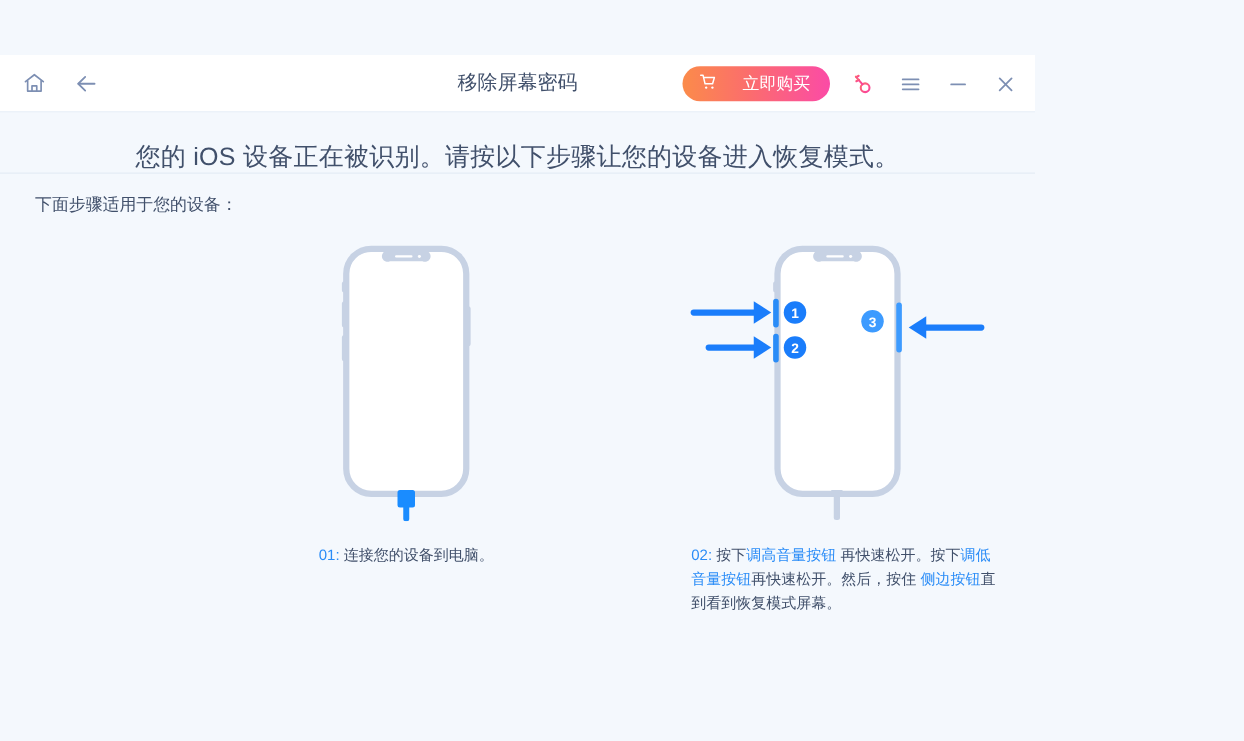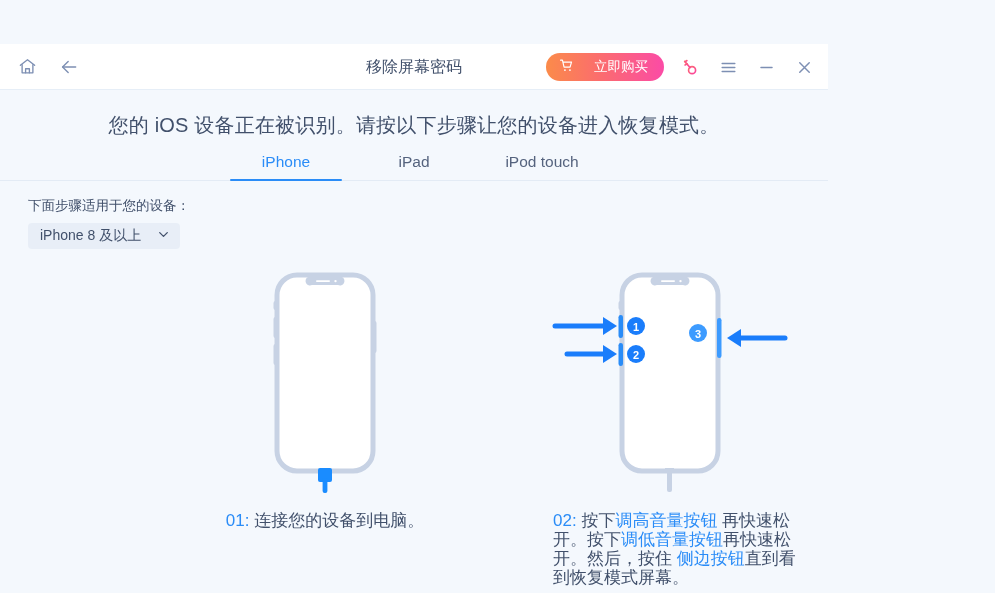--- a/index.html
+++ b/index.html
@@ -185,21 +185,21 @@
   .phone-wrap {
     position: absolute;
     top: 0;
   }
   .phone-wrap.one { left: 205px; width: 240px; }
   .phone-wrap.two { left: 545px; width: 250px; }
 
   .caption {
     position: absolute;
     top: 248px;
-    font-size: 17px;
+    font-size: 12px;
     color: #41506b;
     line-height: 19px;
   }
   .caption.one { left: 205px; width: 240px; text-align: center; }
   .caption.two { left: 548px; width: 250px; text-align: left; padding-left: 5px; }
 
   .num { color: #2a8cf7; }
   .hl  { color: #2a8cf7; }
 
   
@@ -286,43 +286,24 @@
         <svg width="19" height="19" viewBox="0 0 24 24" stroke="#7d8fb3" stroke-width="1.8" stroke-linecap="round">
           <path d="M6 6l12 12M18 6L6 18"></path>
         </svg>
       </div>
 
     </div>
   </div>
 
   <div class="headline">您的 iOS 设备正在被识别。请按以下步骤让您的设备进入恢复模式。</div>
 
-  <div class="tabs">
-    <div class="tab active">
-      <span>iPhone</span>
-    </div>
-    <div class="tab">
-      <span>iPad</span>
-    </div>
-    <div class="tab">
-      <span>iPod touch</span>
-    </div>
-  </div>
   <div class="tabs-rule"></div>
 
   <div class="device-row">
     <span class="device-label">下面步骤适用于您的设备：</span>
-    <div class="select">
-      <span>iPhone 8 及以上</span>
-      <span class="chev">
-        <svg width="13" height="13" viewBox="0 0 24 24" fill="none" stroke="#41506b" stroke-width="2.4" stroke-linecap="round" stroke-linejoin="round">
-          <path d="M5 8.5 12 15.5 19 8.5"></path>
-        </svg>
-      </span>
-    </div>
   </div>
 
   <div class="stage">
 
     <div class="phone-wrap one">
       <svg width="240" height="230" viewBox="0 0 240 230">
 
         <rect x="72" y="12" width="96" height="196" rx="20" ry="20" fill="#ffffff" stroke="#c7d2e4" stroke-width="5"></rect>
 
         <path d="M103 14 h34 a4 4 0 0 1 -4 8 h-26 a4 4 0 0 1 -4 -8 z" fill="#c7d2e4"></path>

